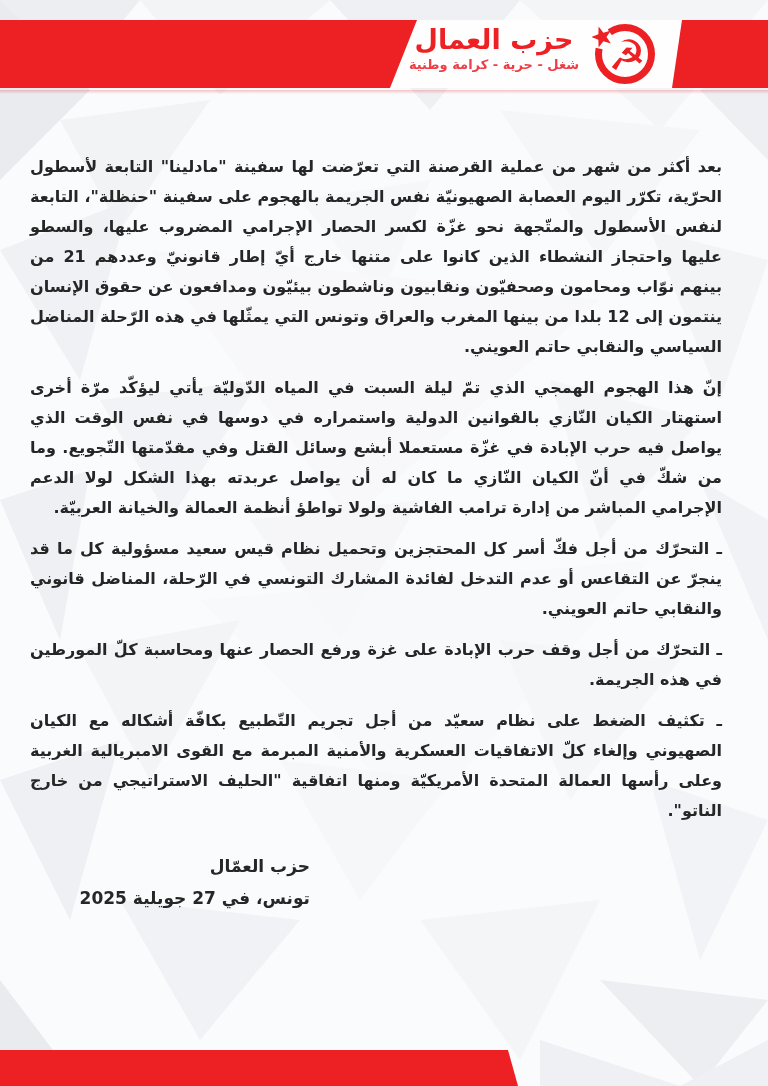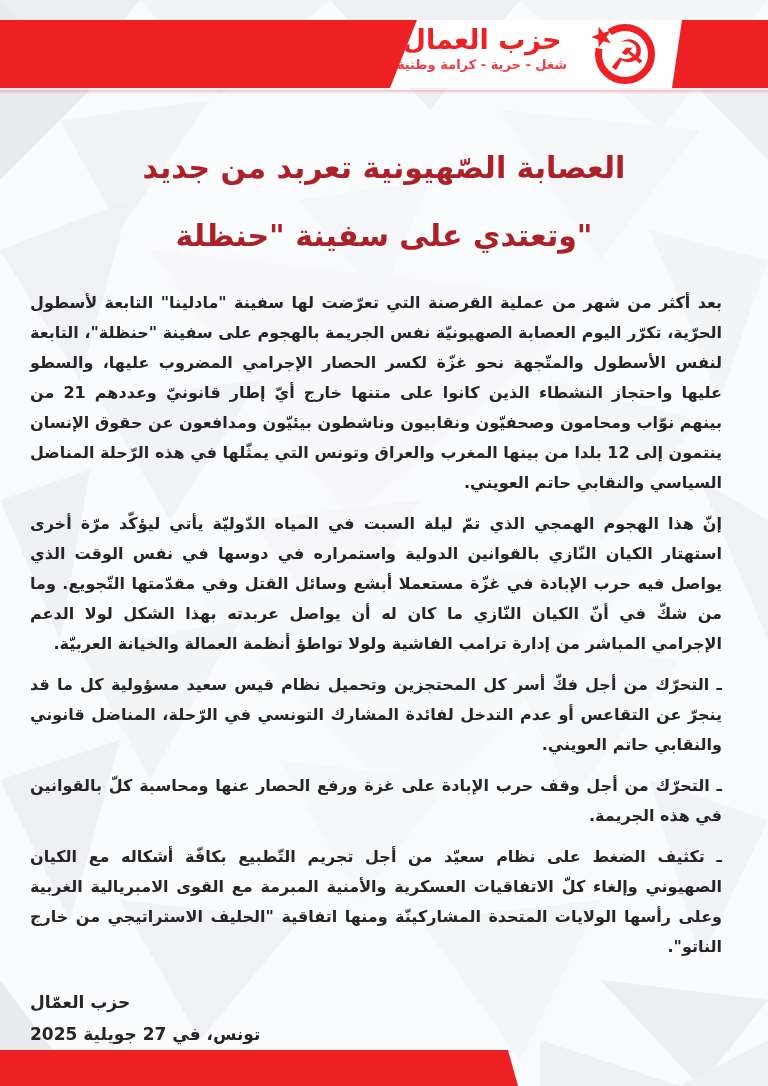--- a/index.html
+++ b/index.html
@@ -21,21 +21,21 @@
     position:absolute;top:90px;left:0;width:768px;height:4px;
     background:linear-gradient(to bottom, rgba(230,50,60,.28), rgba(230,50,60,0));
     z-index:2;
   }
   .logo-window{
     position:absolute;left:390px;top:0;width:292px;height:68px;
     background:#fefefe;
     clip-path:polygon(27px 0, 292px 0, 282px 68px, 0 68px);
   }
   .logo-text{
-    position:absolute;left:0;top:4px;width:184px;
+    position:absolute;left:12px;top:4px;width:184px;
     direction:rtl;text-align:center;color:#ed2024;
   }
   .logo-name{font-size:27px;font-weight:bold;line-height:1.2;}
   .logo-tagline{font-size:13px;font-weight:bold;margin-top:1px;color:#ef3d45;}
   .emblem{position:absolute;left:202px;top:1px;}
 
   
   .bottom-band{
     position:absolute;bottom:0;left:0;width:520px;height:36px;
     background:#ed2024;z-index:2;
@@ -51,21 +51,21 @@
 
   .body-text{
     direction:rtl;
     margin:18px 30px 0 30px;
     font-size:16px;font-weight:bold;color:#262626;
     line-height:30px;
     text-align:justify;
   }
   .body-text p{margin:0 16px 11px 0;}
   .signature{
-    direction:rtl;text-align:left;
+    direction:rtl;text-align:right;
     width:280px;margin:24px 0 0 0;margin-right:auto;margin-left:0;
     font-size:17px;font-weight:bold;color:#262626;line-height:32px;
   }
 </style>
 </head>
 <body>
 
 <div class="page">
 
   <svg class="texture" width="768" height="1086" viewBox="0 0 768 1086" aria-hidden="true">
@@ -110,31 +110,27 @@
         <circle cx="33" cy="33" r="26.5" fill="none" stroke="#ed2024" stroke-width="7"></circle>
         <polygon points="33,33 8.9,-1.4 -8.1,24.3" fill="#fefefe"></polygon>
         <polygon points="10,5 12.64,12.36 20.46,12.6 14.28,17.39 16.47,24.9 10,20.5 3.53,24.9 5.72,17.39 -0.46,12.6 7.36,12.36" fill="#ed2024" transform="rotate(-18 10 16)"></polygon>
         <text x="35" y="49" text-anchor="middle" font-size="42" fill="#ed2024" font-family="DejaVu Sans, sans-serif">☭</text>
       </svg>
     </div>
   </div>
   <div class="band-shadow"></div>
 
   <div class="content">
-    <h1 class="title" style="margin:0;">
-      <span style="display:block">العصابة الصّهيونية تعربد من جديد</span>
-      <span style="display:block">وتعتدي على سفينة "حنظلة"</span>
-    </h1>
 
     <div class="body-text">
       <p>بعد أكثر من شهر من عملية القرصنة التي تعرّضت لها سفينة "مادلينا" التابعة لأسطول الحرّية، تكرّر اليوم العصابة الصهيونيّة نفس الجريمة بالهجوم على سفينة "حنظلة"، التابعة لنفس الأسطول والمتّجهة نحو غزّة لكسر الحصار الإجرامي المضروب عليها، والسطو عليها واحتجاز النشطاء الذين كانوا على متنها خارج أيّ إطار قانونيّ وعددهم 21 من بينهم نوّاب ومحامون وصحفيّون ونقابيون وناشطون بيئيّون ومدافعون عن حقوق الإنسان ينتمون إلى 12 بلدا من بينها المغرب والعراق وتونس التي يمثّلها في هذه الرّحلة المناضل السياسي والنقابي حاتم العويني.</p>
       <p>إنّ هذا الهجوم الهمجي الذي تمّ ليلة السبت في المياه الدّوليّة يأتي ليؤكّد مرّة أخرى استهتار الكيان النّازي بالقوانين الدولية واستمراره في دوسها في نفس الوقت الذي يواصل فيه حرب الإبادة في غزّة مستعملا أبشع وسائل القتل وفي مقدّمتها التّجويع. وما من شكّ في أنّ الكيان النّازي ما كان له أن يواصل عربدته بهذا الشكل لولا الدعم الإجرامي المباشر من إدارة ترامب الفاشية ولولا تواطؤ أنظمة العمالة والخيانة العربيّة.</p>
       <p>ـ  التحرّك من أجل فكّ أسر كل المحتجزين وتحميل نظام قيس سعيد مسؤولية كل ما قد ينجرّ عن التقاعس أو عدم التدخل لفائدة المشارك التونسي في الرّحلة، المناضل قانوني والنقابي حاتم العويني.</p>
-      <p>ـ  التحرّك من أجل وقف حرب الإبادة على غزة ورفع الحصار عنها ومحاسبة كلّ بالقوانين في هذه الجريمة.</p>
-      <p>ـ  تكثيف الضغط على نظام سعيّد من أجل تجريم التّطبيع بكافّة أشكاله مع الكيان الصهيوني وإلغاء كلّ الاتفاقيات العسكرية والأمنية المبرمة مع القوى الامبريالية الغربية وعلى رأسها الولايات المتحدة المشاركينّة ومنها اتفاقية "الحليف الاستراتيجي من خارج الناتو".</p>
+      <p>ـ  التحرّك من أجل وقف حرب الإبادة على غزة ورفع الحصار عنها ومحاسبة كلّ المورطين في هذه الجريمة.</p>
+      <p>ـ  تكثيف الضغط على نظام سعيّد من أجل تجريم التّطبيع بكافّة أشكاله مع الكيان الصهيوني وإلغاء كلّ الاتفاقيات العسكرية والأمنية المبرمة مع القوى الامبريالية الغربية وعلى رأسها العمالة المتحدة الأمريكيّة ومنها اتفاقية "الحليف الاستراتيجي من خارج الناتو".</p>
 
       <div class="signature">
         <div>حزب العمّال</div>
         <div>تونس، في 27 جويلية 2025</div>
       </div>
     </div>
   </div>
 
   <div class="bottom-band"></div>
 </div>

